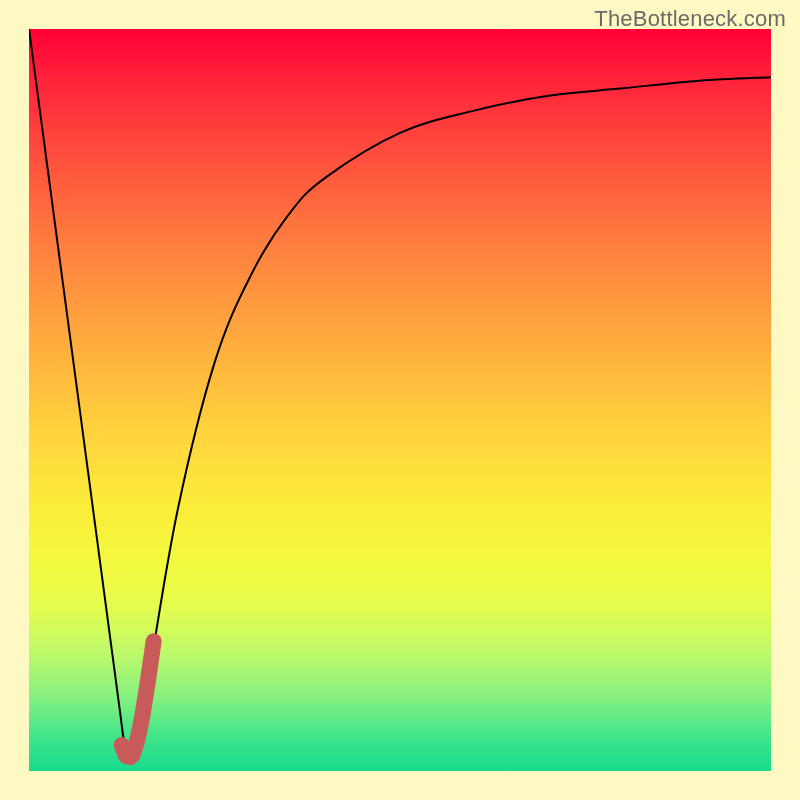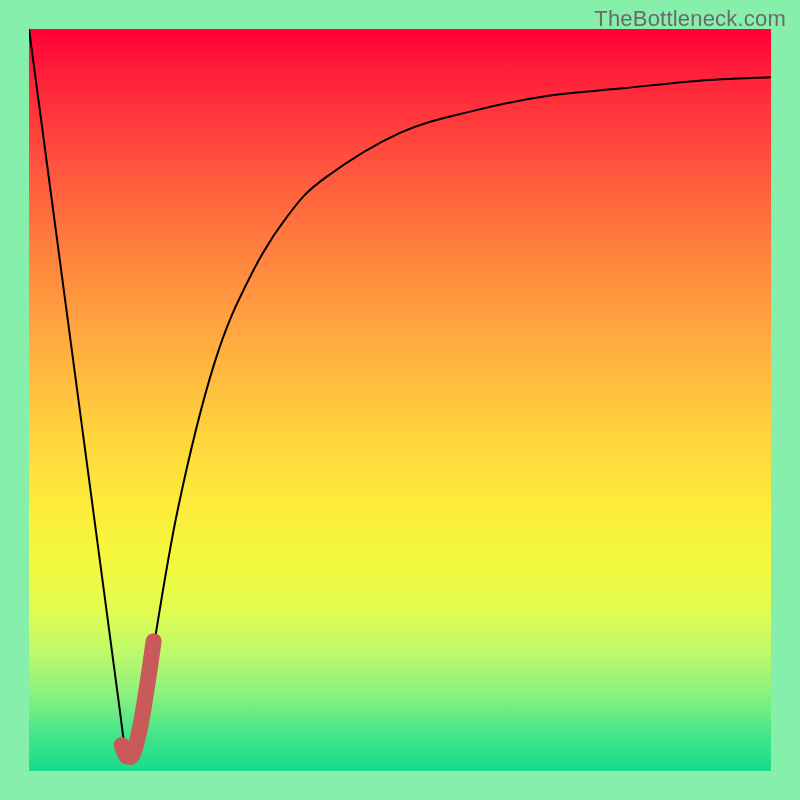--- a/index.html
+++ b/index.html
@@ -8,21 +8,21 @@
     width: 800px;
     height: 800px;
     overflow: hidden;
     background: #000;
     font-family: Arial, Helvetica, sans-serif;
   }
   .frame {
     position: relative;
     width: 800px;
     height: 800px;
-    background: #86efac;
+    background: #fef9c3;
   }
   .watermark {
     position: absolute;
     top: 6px;
     right: 14px;
     color: #6a6a6a;
     font-size: 22px;
     font-weight: 400;
     letter-spacing: 0.2px;
     z-index: 5;

